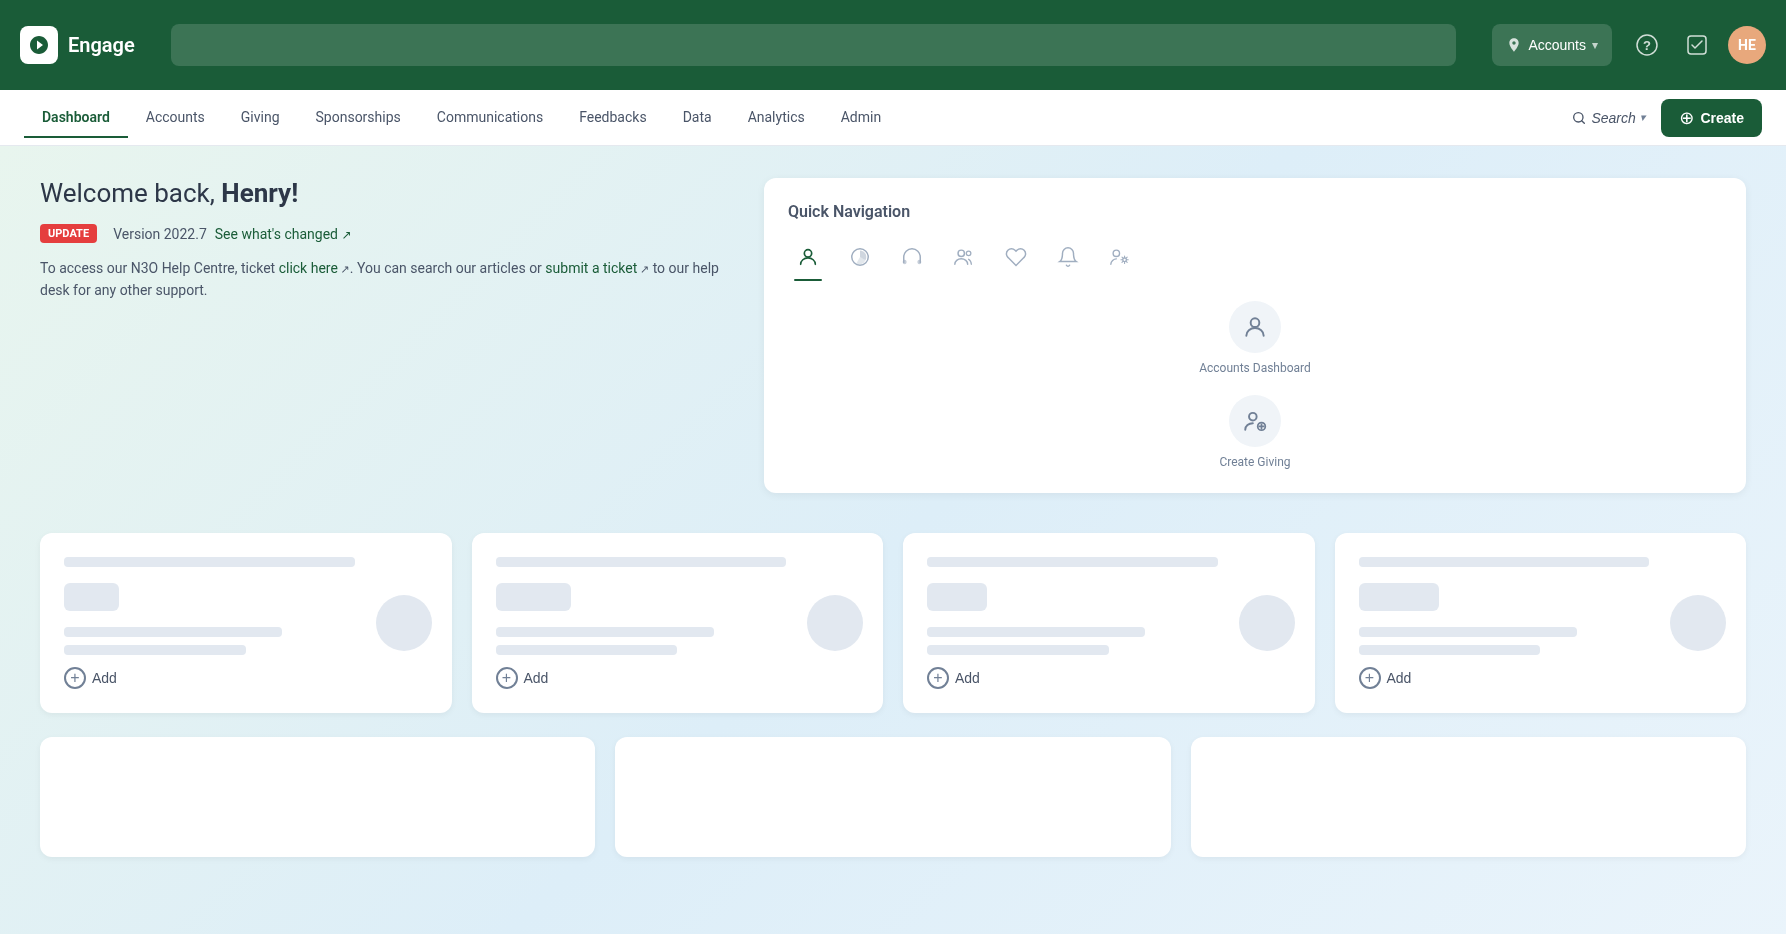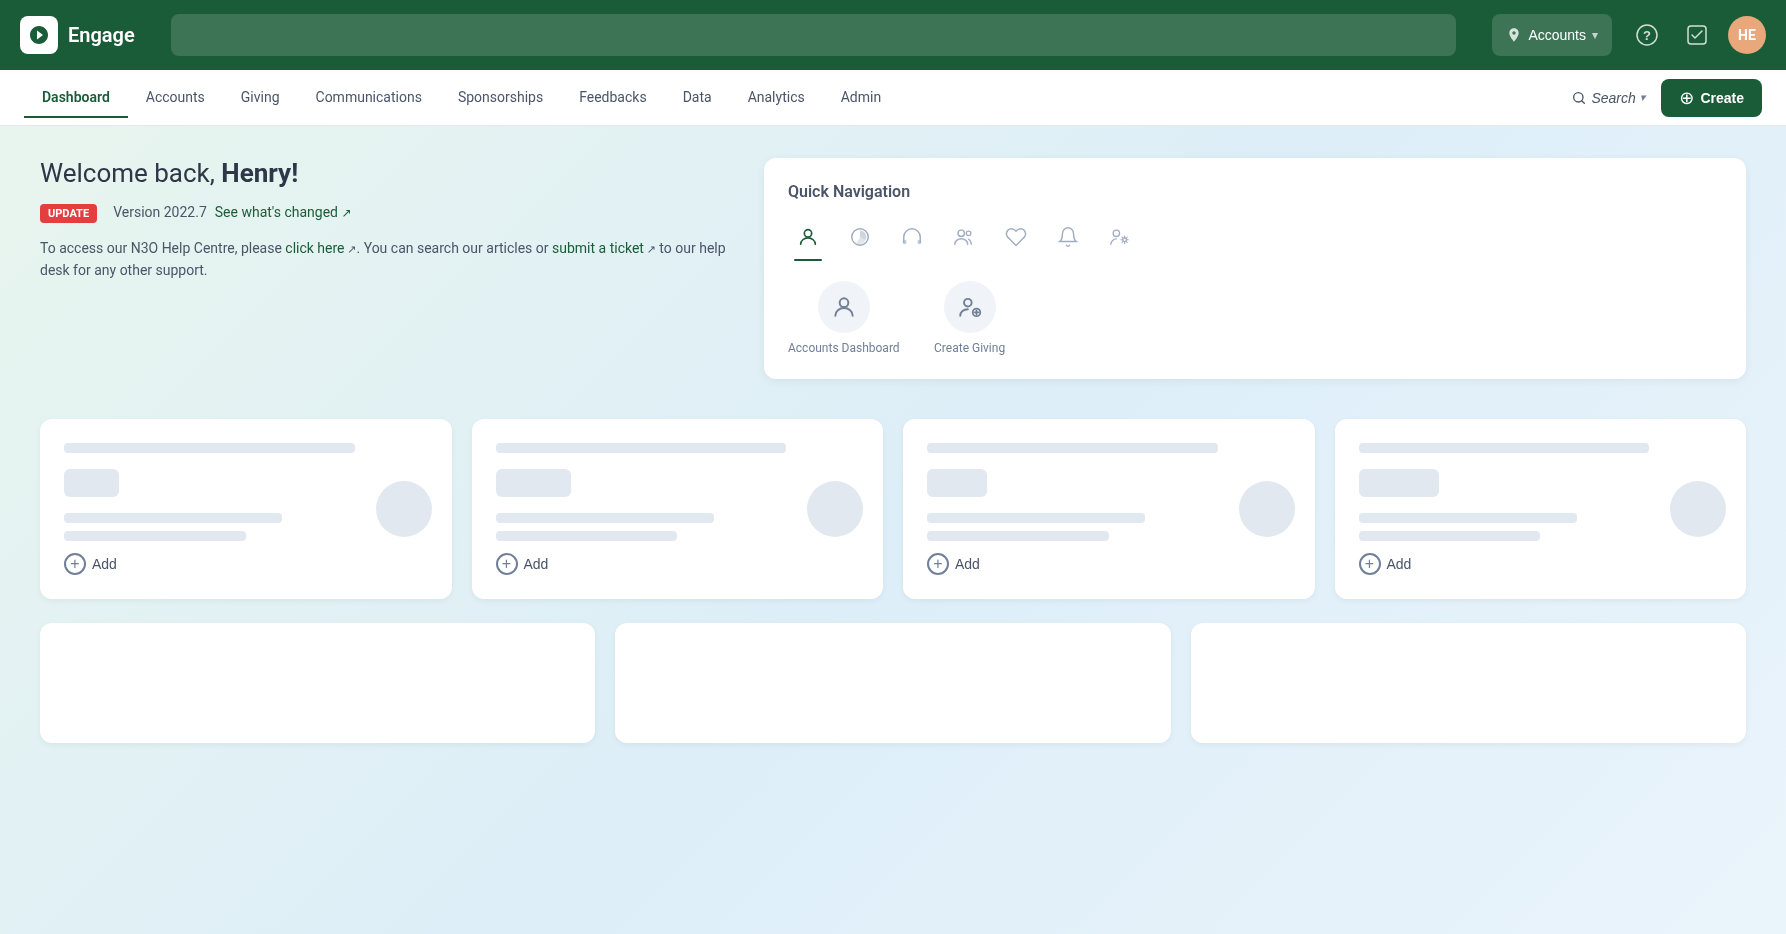--- a/index.html
+++ b/index.html
@@ -1,21 +1,21 @@
 <!DOCTYPE html>
 <html><head>
   <meta charset="utf-8">
   <style>
     * { box-sizing: border-box; margin: 0; padding: 0; }
     body { font-family: -apple-system, BlinkMacSystemFont, 'Segoe UI', Roboto, sans-serif; background: #f0f4f8; }
 
     
     .top-nav {
       background: #1a5c38;
-      height: 70px;
+      height: 90px;
       display: flex;
       align-items: center;
       padding: 16px 20px;
       gap: 16px;
     }
     .logo-wrap {
       display: flex;
       align-items: center;
       gap: 10px;
     }
@@ -250,20 +250,21 @@
       left: 50%;
       transform: translateX(-50%);
       width: 28px;
       height: 2px;
       background: #1a5c38;
       border-radius: 2px;
     }
     .quick-nav-shortcuts {
       display: flex;
       gap: 20px;
+      flex-direction: column;
     }
     .shortcut-item {
       display: flex;
       flex-direction: column;
       align-items: center;
       gap: 8px;
       cursor: pointer;
       min-width: 100px;
     }
     .shortcut-icon-wrap {
@@ -411,24 +412,24 @@
   <div class="sec-nav-item active">
     <span>Dashboard</span>
   </div>
   <div class="sec-nav-item">
     <span>Accounts</span>
   </div>
   <div class="sec-nav-item">
     <span>Giving</span>
   </div>
   <div class="sec-nav-item">
+    <span>Sponsorships</span>
+  </div>
+  <div class="sec-nav-item">
     <span>Communications</span>
-  </div>
-  <div class="sec-nav-item">
-    <span>Sponsorships</span>
   </div>
   <div class="sec-nav-item">
     <span>Feedbacks</span>
   </div>
   <div class="sec-nav-item">
     <span>Data</span>
   </div>
   <div class="sec-nav-item">
     <span>Analytics</span>
   </div>
@@ -452,30 +453,30 @@
   </div>
 </nav>
 
 <main class="main">
   <div class="top-section">
 
     <div class="welcome-card">
       <h1 class="welcome-title">
         <span>Welcome back, </span><strong>Henry!</strong>
       </h1>
-      <div style="display:flex;gap:8px;margin-bottom:4px;">
+      <div style="display:flex;align-items:center;gap:8px;margin-bottom:4px;">
         <span class="update-badge">UPDATE</span>
         <span class="version-text">Version 2022.7</span>
         <a class="version-link" href="#">
           <span>See what's changed</span>
           <span style="font-size:12px;"> ↗</span>
         </a>
       </div>
       <p class="help-text">
-        <span>To access our N3O Help Centre, please </span><a class="help-link" href="#"><span>click here</span></a><span style="font-size:11px;"> ↗</span><span>. You can search our articles or </span><a class="help-link" href="#"><span>submit a ticket</span></a><span style="font-size:11px;"> ↗</span><span> to our help desk for any other support.</span>
+        <span>To access our N3O Help Centre, ticket </span><a class="help-link" href="#"><span>click here</span></a><span style="font-size:11px;"> ↗</span><span>. You can search our articles or </span><a class="help-link" href="#"><span>submit a ticket</span></a><span style="font-size:11px;"> ↗</span><span> to our help desk for any other support.</span>
       </p>
     </div>
 
     <div class="quick-nav-card">
       <div class="quick-nav-title">Quick Navigation</div>
 
       <div class="quick-nav-icons-row">
 
         <div class="nav-icon-circle active-tab">
           <svg width="22" height="22" viewBox="0 0 24 24" fill="none">

